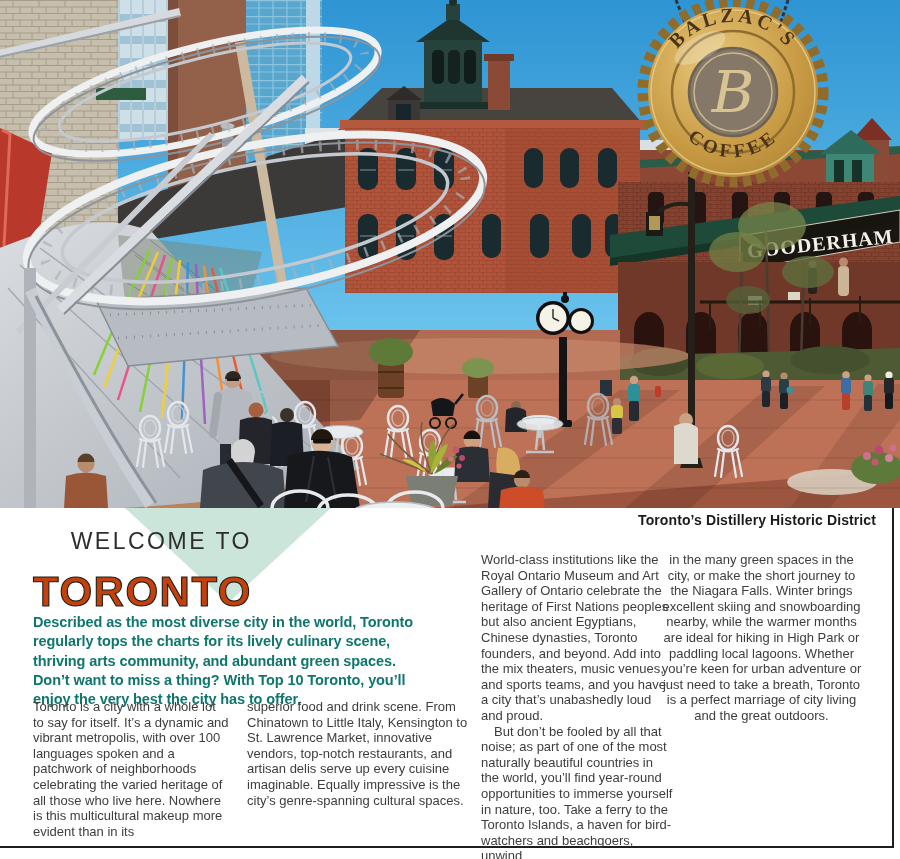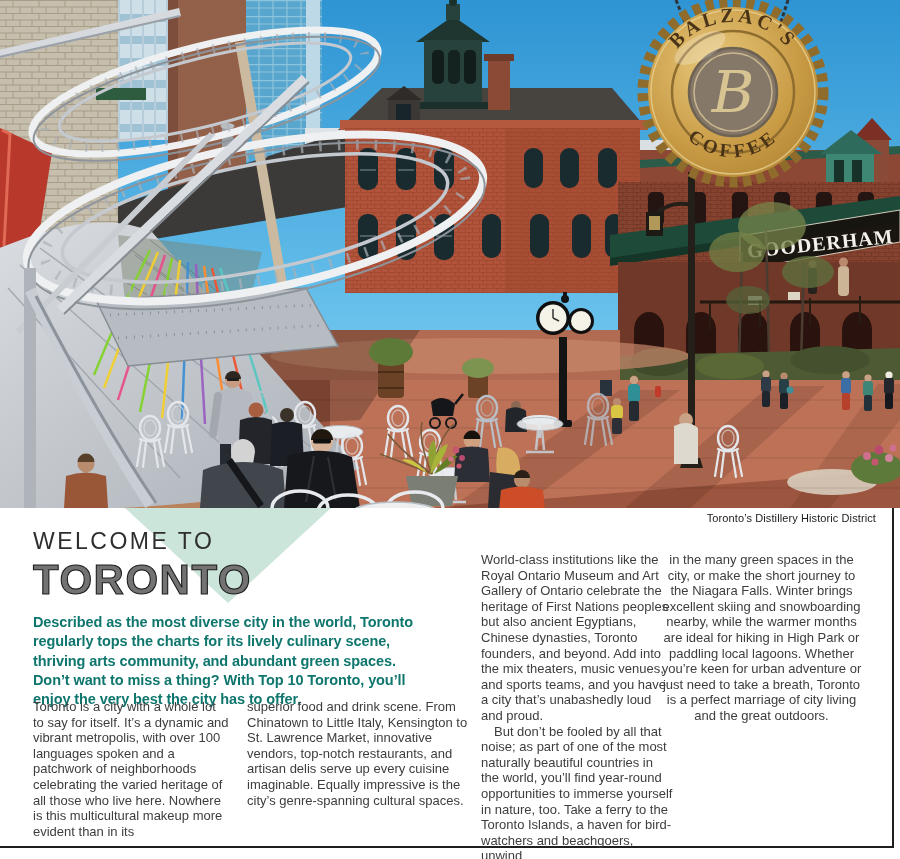--- a/index.html
+++ b/index.html
@@ -1,27 +1,27 @@
 <!DOCTYPE html>
 <html><head>
 <meta charset="utf-8">
 <style>
   html,body{margin:0;padding:0;background:#ffffff;}
   #page{position:relative;width:900px;height:859px;background:#ffffff;overflow:hidden;
         font-family:"Liberation Sans",sans-serif;}
   #photo-wrap{position:absolute;left:0;top:0;width:900px;height:508px;}
   #photo-wrap svg{display:block;}
-  .caption{position:absolute;top:512px;right:24px;font-size:11px;font-weight:normal;
+  .caption{position:absolute;top:512px;right:24px;font-size:14px;font-weight:bold;
            color:#1b1b1b;letter-spacing:.1px;}
   .diamond{position:absolute;left:125px;top:508px;width:206px;height:95px;
            background:#cbe5da;clip-path:polygon(0 0,100% 0,50% 100%);z-index:1;}
-  .heading{position:absolute;left:33px;top:528px;z-index:2;}
+  .heading{position:absolute;left:33px;top:528px;z-index:2;text-align:right;}
   .welcome{font-size:23px;font-weight:400;color:#2e2e2e;letter-spacing:2.5px;line-height:1.2;}
-  .city{font-size:42px;font-weight:bold;color:#737373;letter-spacing:1.5px;line-height:1.05;
-        -webkit-text-stroke:1.1px #1b1b19;margin-top:2px;}
+  .city{font-size:42px;font-weight:bold;color:#c2410c;letter-spacing:1.5px;line-height:1.05;
+        -webkit-text-stroke:1.1px #1b1b19;margin-top:14px;}
   .intro{position:absolute;left:33px;top:613px;width:388px;z-index:2;
          font-size:14.5px;font-weight:bold;color:#0f766e;line-height:1.33;letter-spacing:-.1px;}
   .col{position:absolute;font-size:13px;line-height:1.2;color:#3d3d3d;z-index:2;}
   .col p{margin:0;}
   .col p + p{text-indent:13px;}
   #col1{left:33px;top:699px;width:197px;}
   #col2{left:247px;top:699px;width:222px;}
   #col3{left:481px;top:552px;width:193px;}
   #col4{left:661px;top:552px;width:201px;text-align:center;}
   .border-right{position:absolute;left:892px;top:508px;width:2px;height:340px;background:#1f1f1f;}

